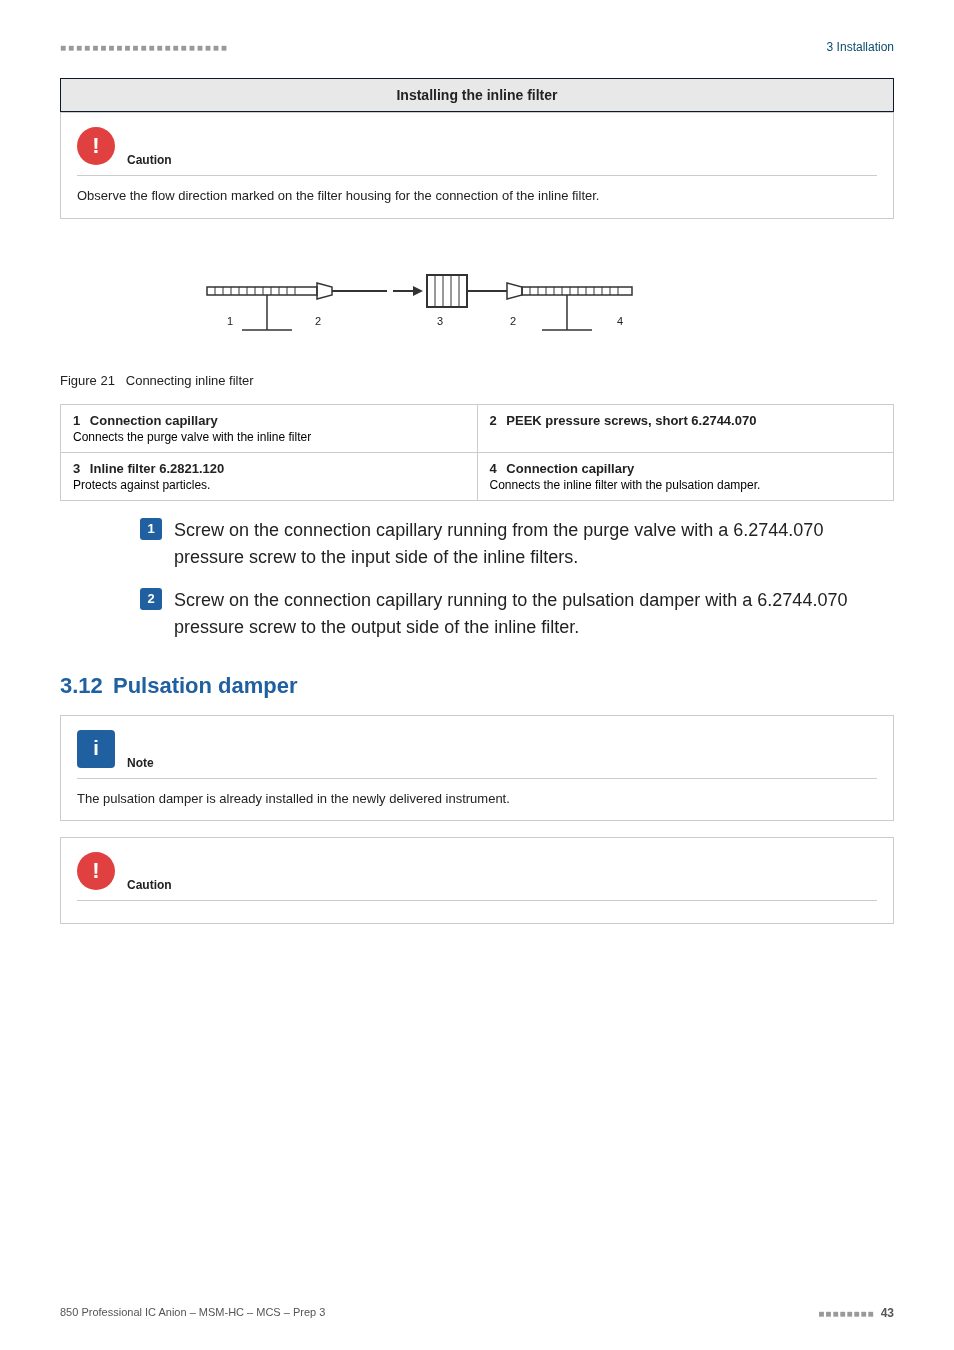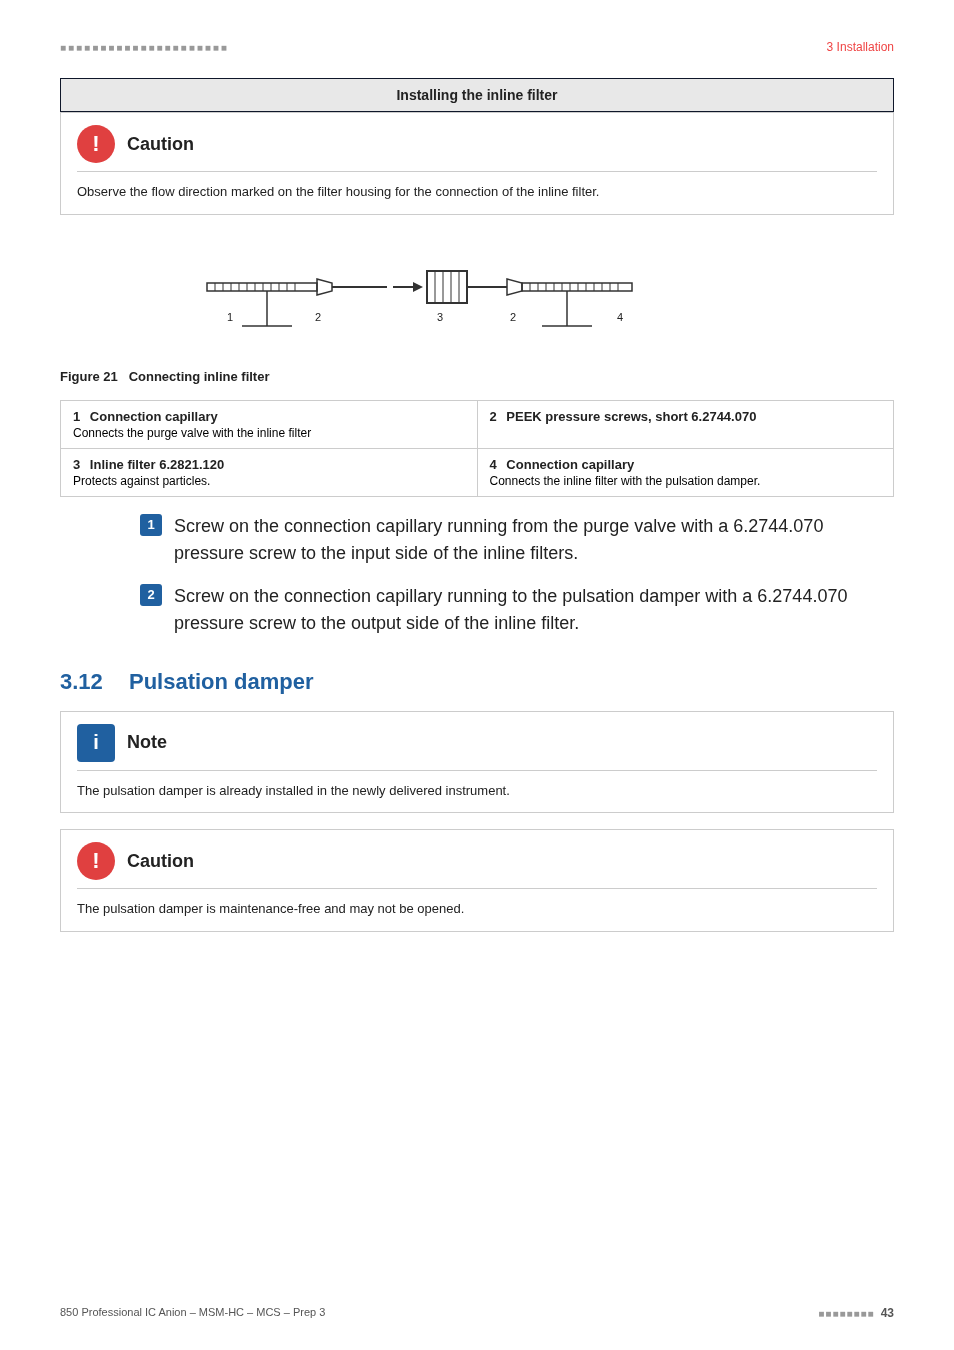--- a/index.html
+++ b/index.html
@@ -26,21 +26,21 @@
       font-size: 12px;
       color: #555;
     }
     .top-bar-dots {
       letter-spacing: 2px;
       font-size: 10px;
       color: #999;
     }
     .top-bar-section {
       font-size: 12px;
-      color: #ef4444;
+      color: #0c4a6e;
     }
     
     .section-header-box {
       background: #e8e8e8;
       border: 1px solid #0f172a;
       text-align: center;
       padding: 8px 16px;
       font-weight: bold;
       font-size: 14px;
       margin-bottom: 0;
@@ -80,22 +80,23 @@
       display: flex;
       align-items: center;
       justify-content: center;
       color: white;
       font-weight: bold;
       font-size: 20px;
       flex-shrink: 0;
     }
     .notice-title {
       font-weight: bold;
-      font-size: 18px;
+      font-size: 12px;
       flex: 1;
+      margin-top: 28px;
     }
     .notice-body {
       font-size: 13px;
       line-height: 1.5;
     }
     
     .figure-area {
       margin: 16px 0;
       display: flex;
       flex-direction: column;
@@ -107,21 +108,21 @@
       justify-content: center;
       margin-bottom: 8px;
     }
     .figure-caption {
       font-style: italic;
       font-size: 13px;
       margin-bottom: 8px;
     }
     .figure-caption span {
       font-style: normal;
-      font-weight: bold;
+      font-weight: normal;
     }
     
     .legend-table {
       width: 100%;
       border-collapse: collapse;
       margin-bottom: 16px;
     }
     .legend-table td {
       border: 1px solid #ccc;
       padding: 8px 12px;
@@ -173,21 +174,21 @@
     }
     
     .section-title {
       font-size: 22px;
       font-weight: bold;
       color: #2060a0;
       margin: 20px 0 16px 0;
       padding-top: 8px;
     }
     .section-title .section-num {
-      margin-right: 20px;
+      margin-right: 4px;
     }
     
     .footer {
       position: absolute;
       bottom: 30px;
       left: 60px;
       right: 60px;
       display: flex;
       justify-content: space-between;
       font-size: 11px;
@@ -361,21 +362,20 @@
       <span class="notice-title">Note</span>
     </div>
     <div class="notice-body">The pulsation damper is already installed in the newly delivered instrument.</div>
   </div>
 
   <div class="notice-box">
     <div class="notice-header">
       <div class="notice-icon-caution">!</div>
       <span class="notice-title">Caution</span>
     </div>
-    <div class="notice-body">The pulsation damper is maintenance-free and may not be opened.</div>
   </div>
 
   <div class="footer">
     <span>850 Professional IC Anion – MSM-HC – MCS – Prep 3</span>
     <div class="footer-right">
       <span class="footer-dots">■■■■■■■■</span>
       <span>43</span>
     </div>
   </div>
 

